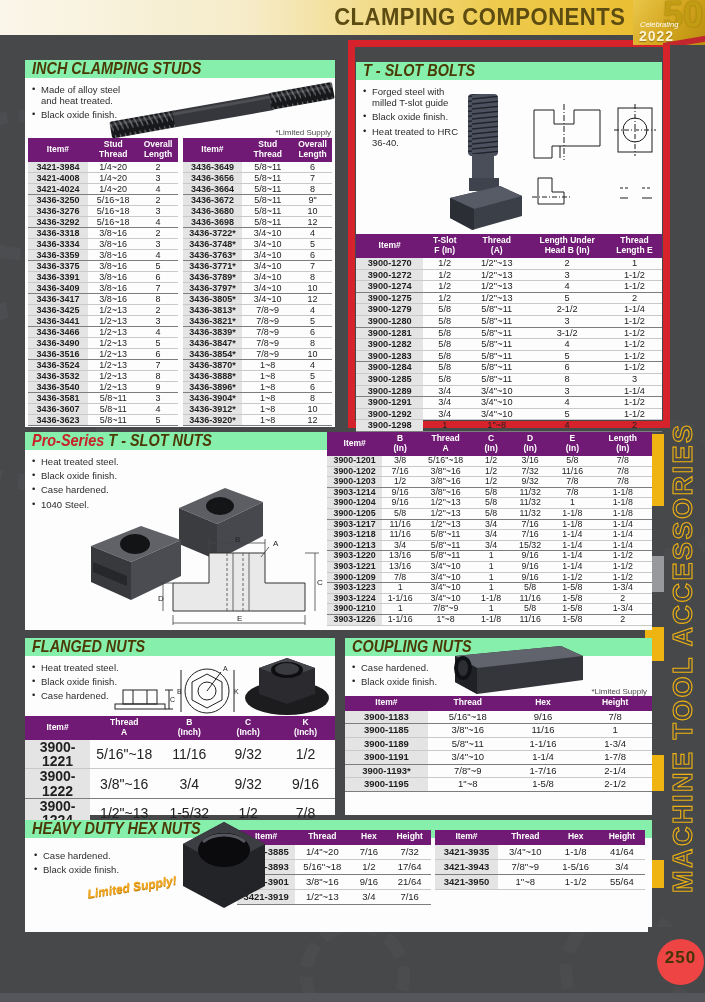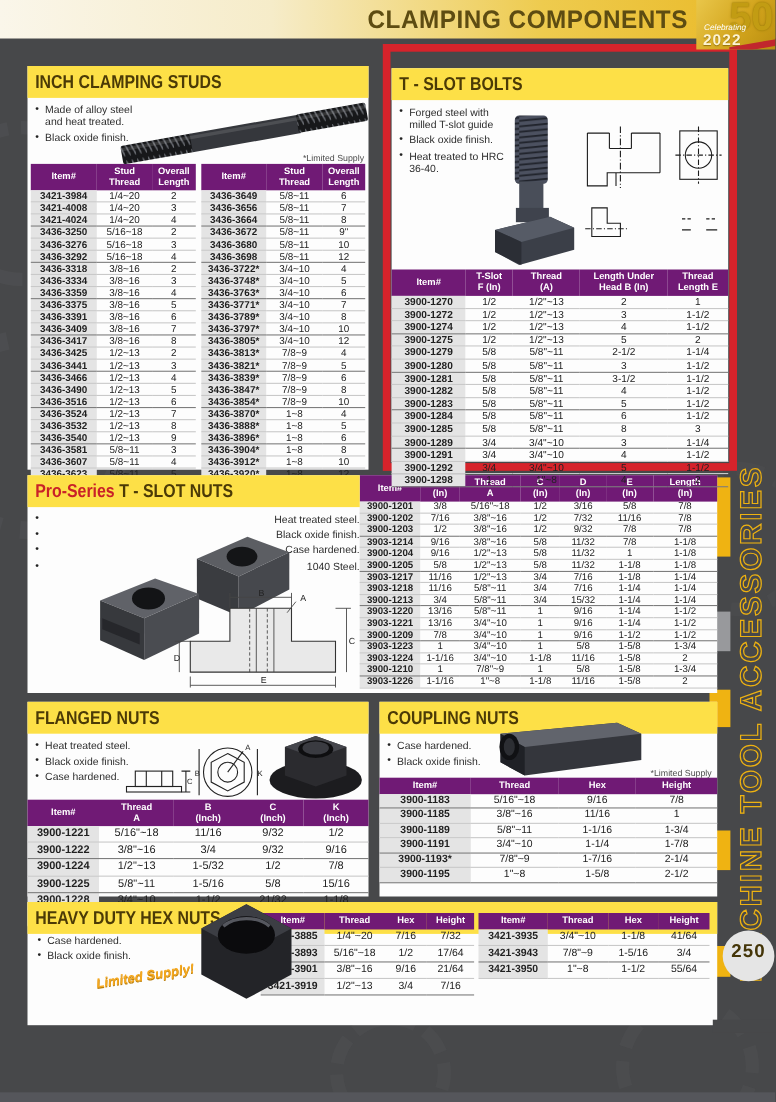--- a/index.html
+++ b/index.html
@@ -27,21 +27,21 @@
   .g2 { left:-70px; top:300px; width:190px; height:190px; border-width:16px; }
   .g3 { left:300px; top:920px; width:110px; height:110px; opacity:.10; }
   .g4 { left:600px; top:420px; width:140px; height:140px; opacity:.08; }
   .g5 { left:560px; top:905px; width:130px; height:130px; opacity:.10; }
   .bottom-band { position:absolute; left:0; bottom:0; width:705px; height:9px; background:#55565b; z-index:1; }
 
   .edge-tab { position:absolute; left:645px; width:19px; z-index:1; }
 
   
   .card { position:absolute; background:#fdfdfd; z-index:2; }
-  .tbar { height:29px; background:#fde047; display:flex; align-items:center; padding-left:7px; overflow:visible; }
+  .tbar { height:18px; background:#86efac; display:flex; align-items:center; padding-left:7px; overflow:visible;font-style:italic; }
   .tbar .ttext { font-weight:800; font-size:17px; color:#4b3a06; transform:scaleX(.85); transform-origin:left center;
     display:inline-block; white-space:nowrap; letter-spacing:0; }
   .ttext .red { color:#c92128; }
 
   ul.bullets { list-style:none; margin:6px 0 0 16px; }
   ul.bullets li { position:relative; font-size:9.5px; color:#2d2d2d; white-space:pre-line; line-height:1.18; margin-bottom:3px; }
   ul.bullets li::before { content:"•"; position:absolute; left:-9px; top:-1px; color:#222; }
 
   .note { font-size:8px; color:#4b4b4b; text-align:right; }
 
@@ -49,42 +49,42 @@
   table { border-collapse:collapse; width:100%; table-layout:fixed; }
   th { background:#701a75; color:#fff; font-size:8.5px; font-weight:700; white-space:pre-line;
     line-height:1.12; padding:2px 0 3px; text-align:center; }
   td { text-align:center; font-size:9px; color:#222; border-bottom:1px solid #c9c9c9; padding:0; }
   td.item-col { background:#e4e4e4; font-weight:700; color:#1f1f1f; }
   tr.group-end td { border-bottom:1.5px solid #7d7d7d; }
   table.rh10 td { line-height:10px; }
   table.rh10b td { line-height:10.6px; font-size:9.2px; }
   table.rh9 td { line-height:9.6px; font-size:8.8px; }
   table.rh13 td { line-height:12.5px; font-size:9.5px; }
-  table.rh14 td { line-height:14.2px; font-size:10px; }
+  table.rh14 td { line-height:14.2px; font-size:14px; }
   table.rh15 td { line-height:14px; font-size:9.5px; }
 
   
   #studs-card { left:25px; top:60px; width:310px; height:367px; }
   #studs-card .topzone { position:relative; height:54px; }
   #stud-photo { position:absolute; right:-2px; top:-6px; width:230px; height:64px; z-index:3; }
   #studs-card .note { position:absolute; right:4px; bottom:1px; }
   .twin { display:flex; gap:5px; padding:0 3px; }
   .twin > table { flex:1; }
 
   
   #tslot-frame { position:absolute; left:348px; top:40px; width:322px; height:388px;
     border:7px solid #d6232b; z-index:3; }
   #tslot-card { position:absolute; left:1px; top:15px; width:306px; height:358px; background:#fdfdfd; }
   #tslot-card .content { position:relative; height:148px; }
   #tbolt-photo { position:absolute; left:86px; top:4px; width:86px; height:142px; }
   #tbolt-drawing { position:absolute; left:168px; top:16px; width:134px; height:120px; }
 
   
   #pro-card { left:25px; top:432px; width:627px; height:198px; display:flex; }
-  #pro-left { position:relative; width:302px;text-align:right; }
+  #pro-left { position:relative; width:302px; }
   #pro-right { width:325px; }
   #pro-photo { position:absolute; left:58px; top:48px; width:185px; height:125px; }
   #pro-diagram { position:absolute; right:2px; bottom:3px; width:168px; height:92px; }
 
   
   #flanged-card { left:25px; top:638px; width:310px; height:177px; }
   #flanged-card .topzone { position:relative; height:54px; }
   #flg-side { position:absolute; left:86px; top:24px; width:64px; height:30px; }
   #flg-top { position:absolute; left:152px; top:2px; width:62px; height:52px; }
   #flg-photo { position:absolute; right:2px; top:-16px; width:92px; height:72px; z-index:3; }
@@ -102,21 +102,21 @@
   #hvy-limited { position:absolute; left:62px; top:60px; font-size:12px; font-weight:800; font-style:italic;
     color:#f5a81f; transform:rotate(-9deg); text-shadow:0 1px 0 #b97d08; }
   #hvy-photo { position:absolute; left:148px; top:-4px; width:102px; height:98px; z-index:3; }
   #hvy-t1 { position:absolute; left:212px; top:10px; width:194px; }
   #hvy-t2 { position:absolute; left:410px; top:10px; width:210px; }
 
   
   #sidebar-text { position:absolute; left:668px; top:893px; transform:rotate(-90deg); transform-origin:0 0;
     font-size:27px; font-weight:700; letter-spacing:2.5px; white-space:nowrap; z-index:2;
     color:transparent; -webkit-text-stroke:1.1px #eeb211; }
-  #page-badge { position:absolute; left:657px; top:846px; width:47px; height:46px; background:#e5e5e5;
+  #page-badge { position:absolute; left:657px; top:939px; width:47px; height:46px; background:#ef4444;
     border-radius:50%; z-index:3; text-align:center; }
   #page-badge .num { margin-top:9px; font-size:17px; font-weight:800; color:#443508; letter-spacing:1px; }
   #badge-cut { position:absolute; left:648px; top:927px; width:60px; height:12px; background:#47484a; z-index:4; }
 
   svg text { font-family:"Liberation Sans",sans-serif; }
 </style>
 </head>
 <body>
 
 <div class="gear g1"></div>

